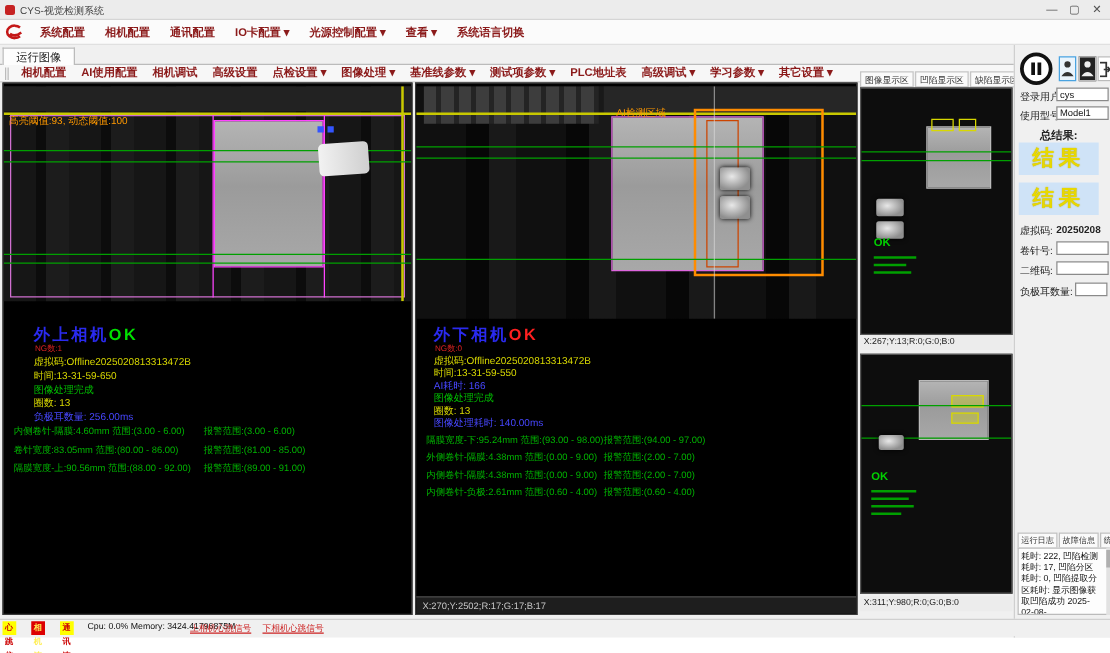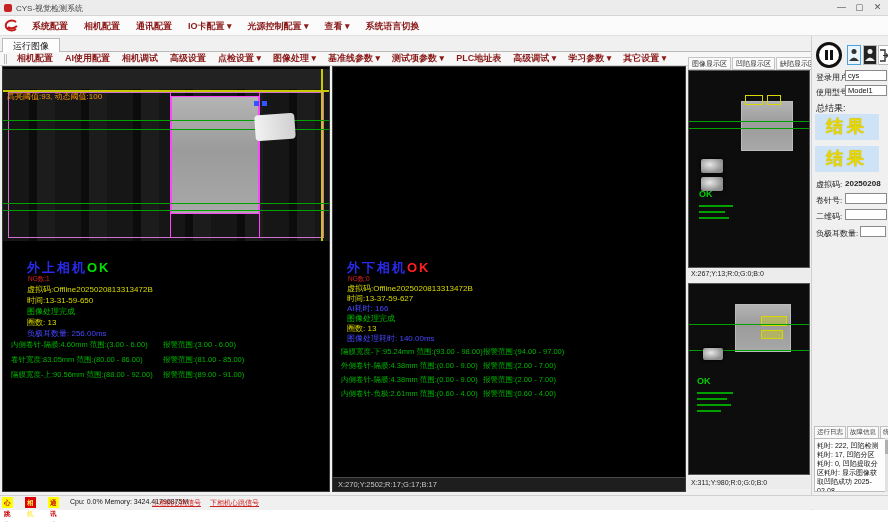--- a/index.html
+++ b/index.html
@@ -183,26 +183,41 @@
         <span class="a">报警范围:(81.00 - 85.00)</span>
       </div>
         <div class="mrow">
         <span class="m">隔膜宽度-上:90.56mm 范围:(88.00 - 92.00)</span>
         <span class="a">报警范围:(89.00 - 91.00)</span>
       </div>
       </div>
   </div>
 
   <div class="panel panel-mid">
+    <div class="img" style="width:352px;height:186px;background:repeating-linear-gradient(90deg,#101010 0 40px,#070707 40px 58px,#191919 58px 80px)">
+      <div class="abs" style="left:6px;top:0;width:140px;height:30px;background:repeating-linear-gradient(90deg,#3d3d3d 0 10px,#242424 10px 14px)"></div>
+      <div class="abs" style="left:150px;top:0;width:202px;height:22px;background:#262626"></div>
+      <div class="hline-y" style="top:21px"></div>
+      <div class="cell" style="left:156px;top:24px;width:122px;height:124px;border-color:#dd66dd"></div>
+      <div class="roi-orange" style="left:222px;top:18px;width:104px;height:134px"></div>
+      <div class="roi-red" style="left:232px;top:27px;width:26px;height:118px"></div>
+      <div class="tabspot" style="left:243px;top:65px;width:24px;height:18px"></div>
+      <div class="tabspot" style="left:243px;top:88px;width:24px;height:18px"></div>
+      <div class="hline-g" style="top:48px"></div>
+      <div class="hline-g" style="top:57px"></div>
+      <div class="hline-g" style="top:138px"></div>
+      <div class="vline-w" style="left:238px;top:0;height:186px"></div>
+      <span class="overlay-orange" style="left:160px;top:16px">AI检测区域</span>
+    </div>
     <div class="cam-title" style="left:14px;top:192px">
       <span>外下相机</span><span class="ok-red">OK</span>
     </div>
     <span class="cam-ng" style="left:15px;top:208px">NG数:0</span>
     <span class="ln-y" style="left:14px;top:216px">虚拟码:Offline2025020813313472B</span>
-    <span class="ln-y" style="left:14px;top:226px">时间:13-37-59-627</span>
+    <span class="ln-y" style="left:14px;top:226px">时间:13-31-59-550</span>
     <span class="ln-b" style="left:14px;top:236px">AI耗时: 166</span>
     <span class="ln-g" style="left:14px;top:246px">图像处理完成</span>
     <span class="ln-y" style="left:14px;top:256px">圈数: 13</span>
     <span class="ln-b" style="left:14px;top:266px">图像处理耗时: 140.00ms</span>
     <div class="rows" style="top:280px">
 
         <div class="mrow">
         <span class="m">隔膜宽度-下:95.24mm 范围:(93.00 - 98.00)</span>
         <span class="a">报警范围:(94.00 - 97.00)</span>
       </div>
@@ -281,21 +296,21 @@
           <path d="M1 1 h5 v11 h-5" stroke="#333" fill="none" stroke-width="1.4"></path>
           <path d="M4 6.5 h5 M7 4.5 l2 2 -2 2" stroke="#333" fill="none" stroke-width="1.2"></path>
         </svg>
     </div>
 
     <span class="slabel" style="left:4px;top:36px">登录用户:</span>
     <input class="sinput" style="left: 33px; top: 34px;" readonly="" value="cys">
     <span class="slabel" style="left:4px;top:51px">使用型号:</span>
     <input class="sinput" style="left: 33px; top: 49px;" readonly="" value="Model1">
 
-    <span class="slabel" style="left:4px;top:66px;font-size:9px;font-weight:normal">总结果:</span>
+    <span class="slabel" style="left:20px;top:66px;font-size:9px;font-weight:bold">总结果:</span>
     <div class="result-box" style="top:78px">结果</div>
     <div class="result-box" style="top:110px">结果</div>
 
     <span class="slabel" style="left:4px;top:143px">虚拟码:</span>
     <span class="slabel" style="left:33px;top:143px;font-weight:bold">20250208</span>
     <span class="slabel" style="left:4px;top:159px">卷针号:</span>
     <input class="sinput" style="left: 33px; top: 157px;" readonly="">
     <span class="slabel" style="left:4px;top:175px">二维码:</span>
     <input class="sinput" style="left: 33px; top: 173px;" readonly="">
     <span class="slabel" style="left:4px;top:192px">负极耳数量:</span>

